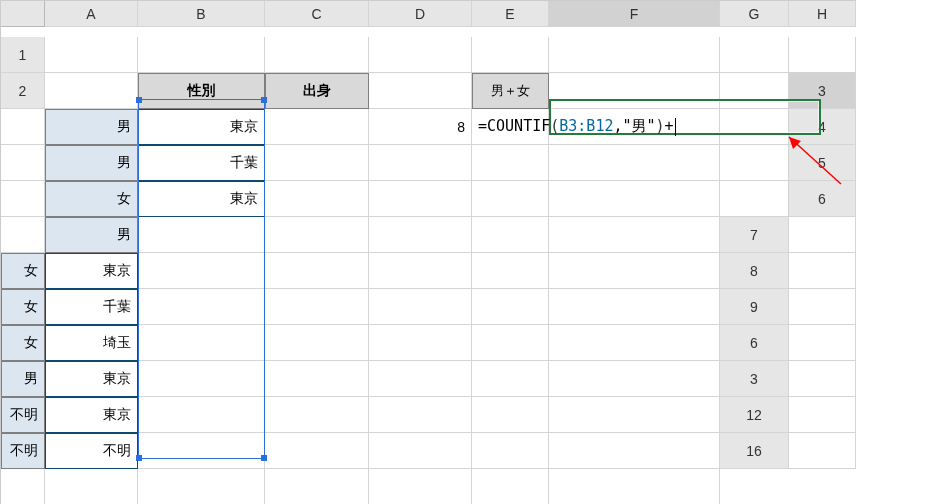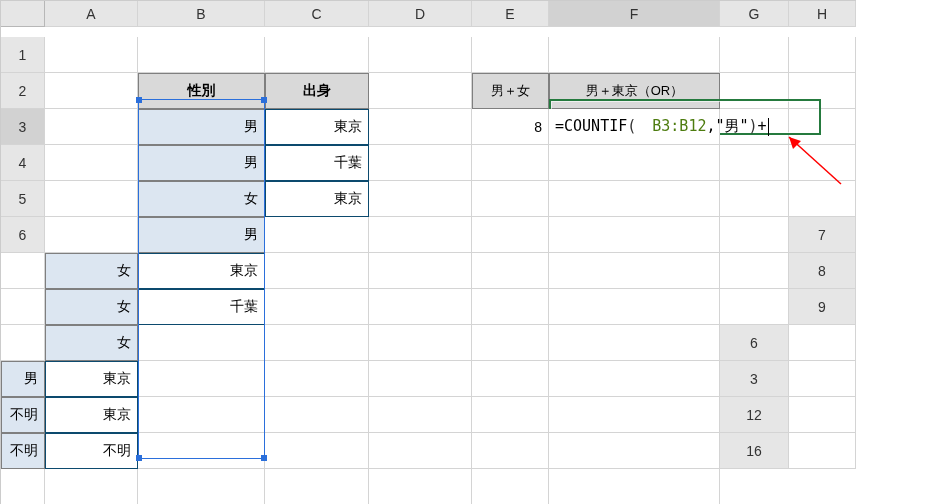--- a/index.html
+++ b/index.html
@@ -83,21 +83,21 @@
     border: 1px solid #2b6fdb;
   }
   .blue-sq {
     width: 6px; height: 6px; background: #2b6fdb; position: absolute;
   }
   .formula {
     font-family: Consolas, monospace;
     font-size: 15px;
     color: #000;
   }
-  .formula .ref { color: #4d7c0f; margin-left: 16px; }
+  .formula .ref { color: #0369a1; }
   .formula .par { color: #333; }
   .cursor {
     display: inline-block; width: 1px; height: 18px;
     background: #000; vertical-align: middle; margin-left: 1px;
   }
   .arrow {
     position: absolute;
     width: 80px; height: 60px;
     pointer-events: none;
   }
@@ -128,21 +128,20 @@
   <div class="cell"></div>
   <div class="cell"></div>
   <div class="cell"></div>
 
   <div class="rcell">2</div>
   <div class="cell"></div>
   <div class="cell th">性別</div>
   <div class="cell th">出身</div>
   <div class="cell"></div>
   <div class="cell thE">男＋女</div>
-  <div class="cell thE">男＋東京（OR）</div>
   <div class="cell"></div>
   <div class="cell"></div>
 
   <div class="rcell row-active">3</div>
   <div class="cell"></div>
   <div class="cell sel">男</div>
   <div class="cell dr">東京</div>
   <div class="cell"></div>
   <div class="cell num">8</div>
   <div class="cell" style="overflow:visible;position:relative;z-index:5;background:#fff;">
@@ -198,20 +197,21 @@
   <div class="cell dr">千葉</div>
   <div class="cell"></div>
   <div class="cell"></div>
   <div class="cell"></div>
   <div class="cell"></div>
   <div class="cell"></div>
 
   <div class="rcell">9</div>
   <div class="cell"></div>
   <div class="cell sel">女</div>
+  <div class="cell dr">埼玉</div>
   <div class="cell"></div>
   <div class="cell"></div>
   <div class="cell"></div>
   <div class="cell"></div>
   <div class="cell"></div>
 
   <div class="rcell">6</div>
   <div class="cell"></div>
   <div class="cell sel">男</div>
   <div class="cell dr">東京</div>

